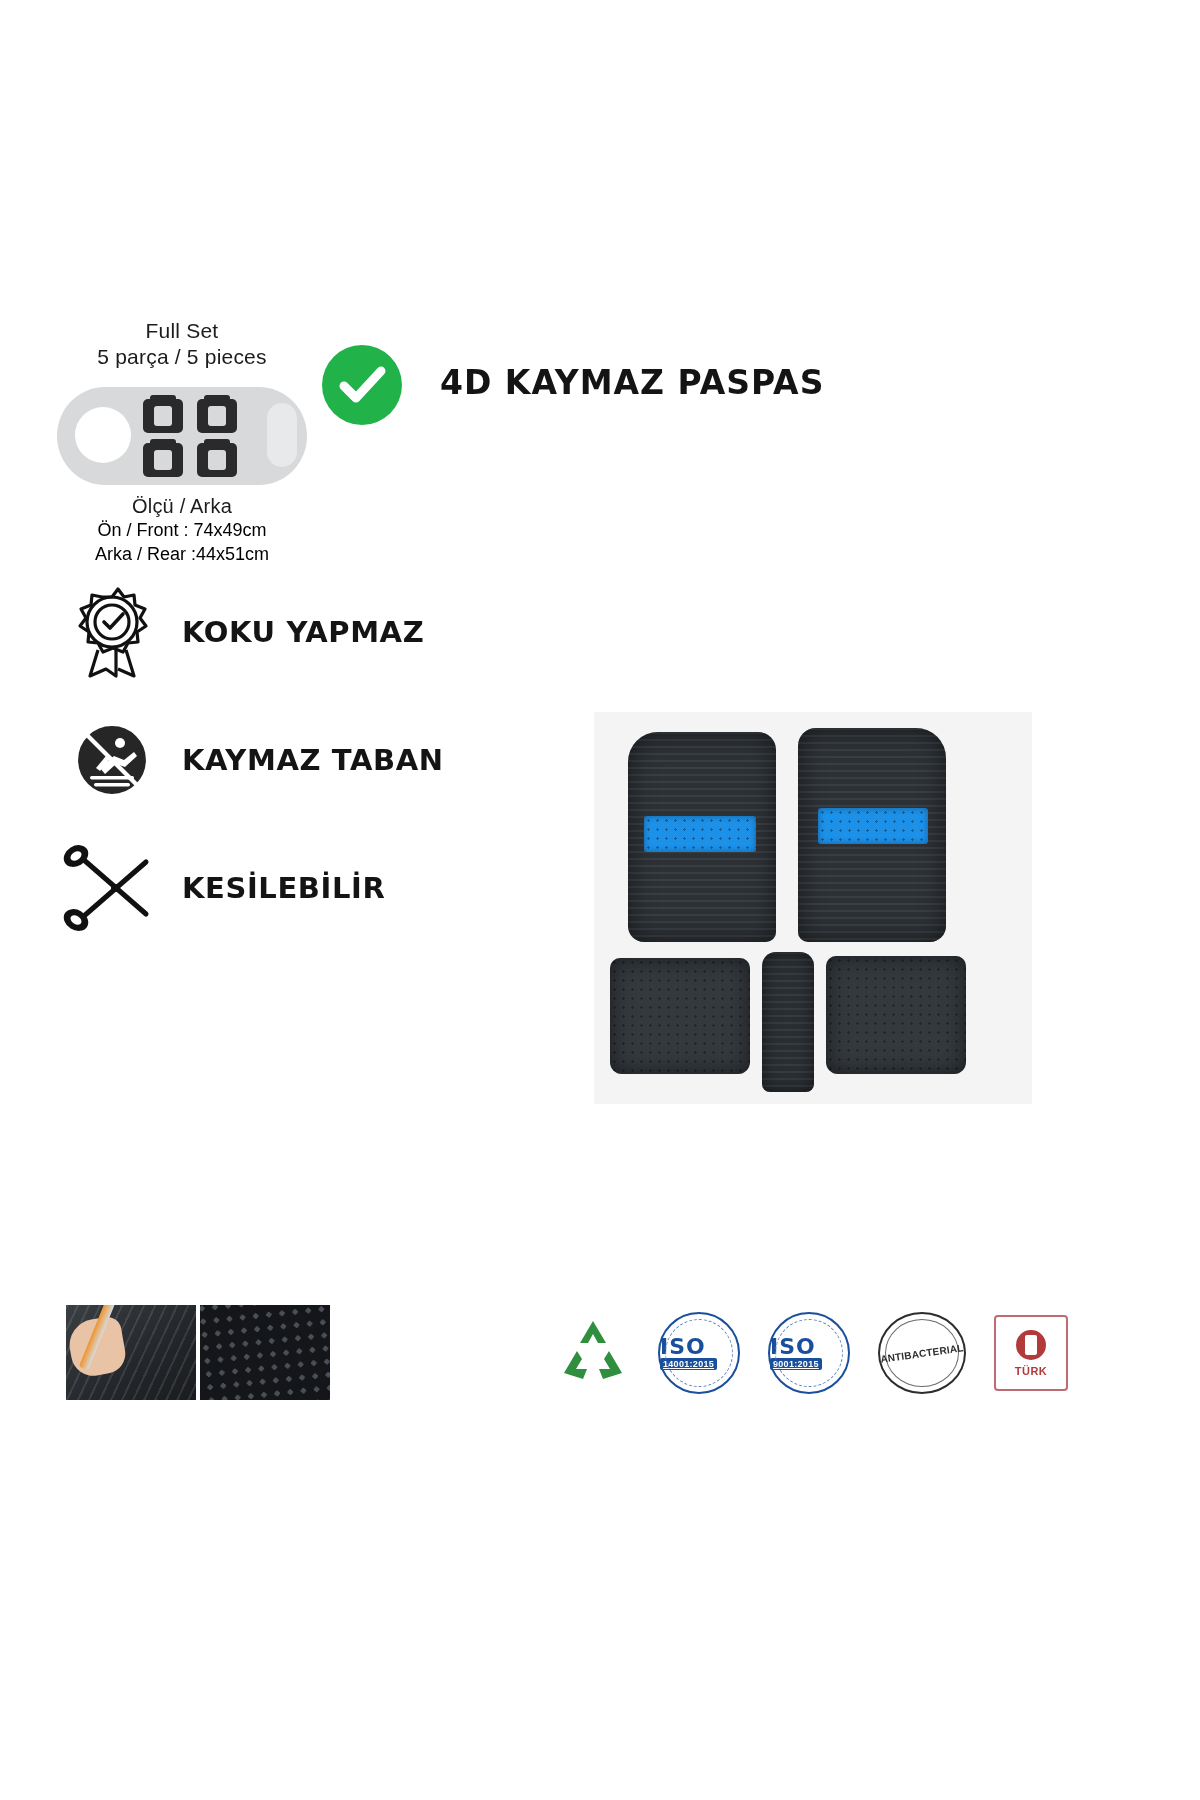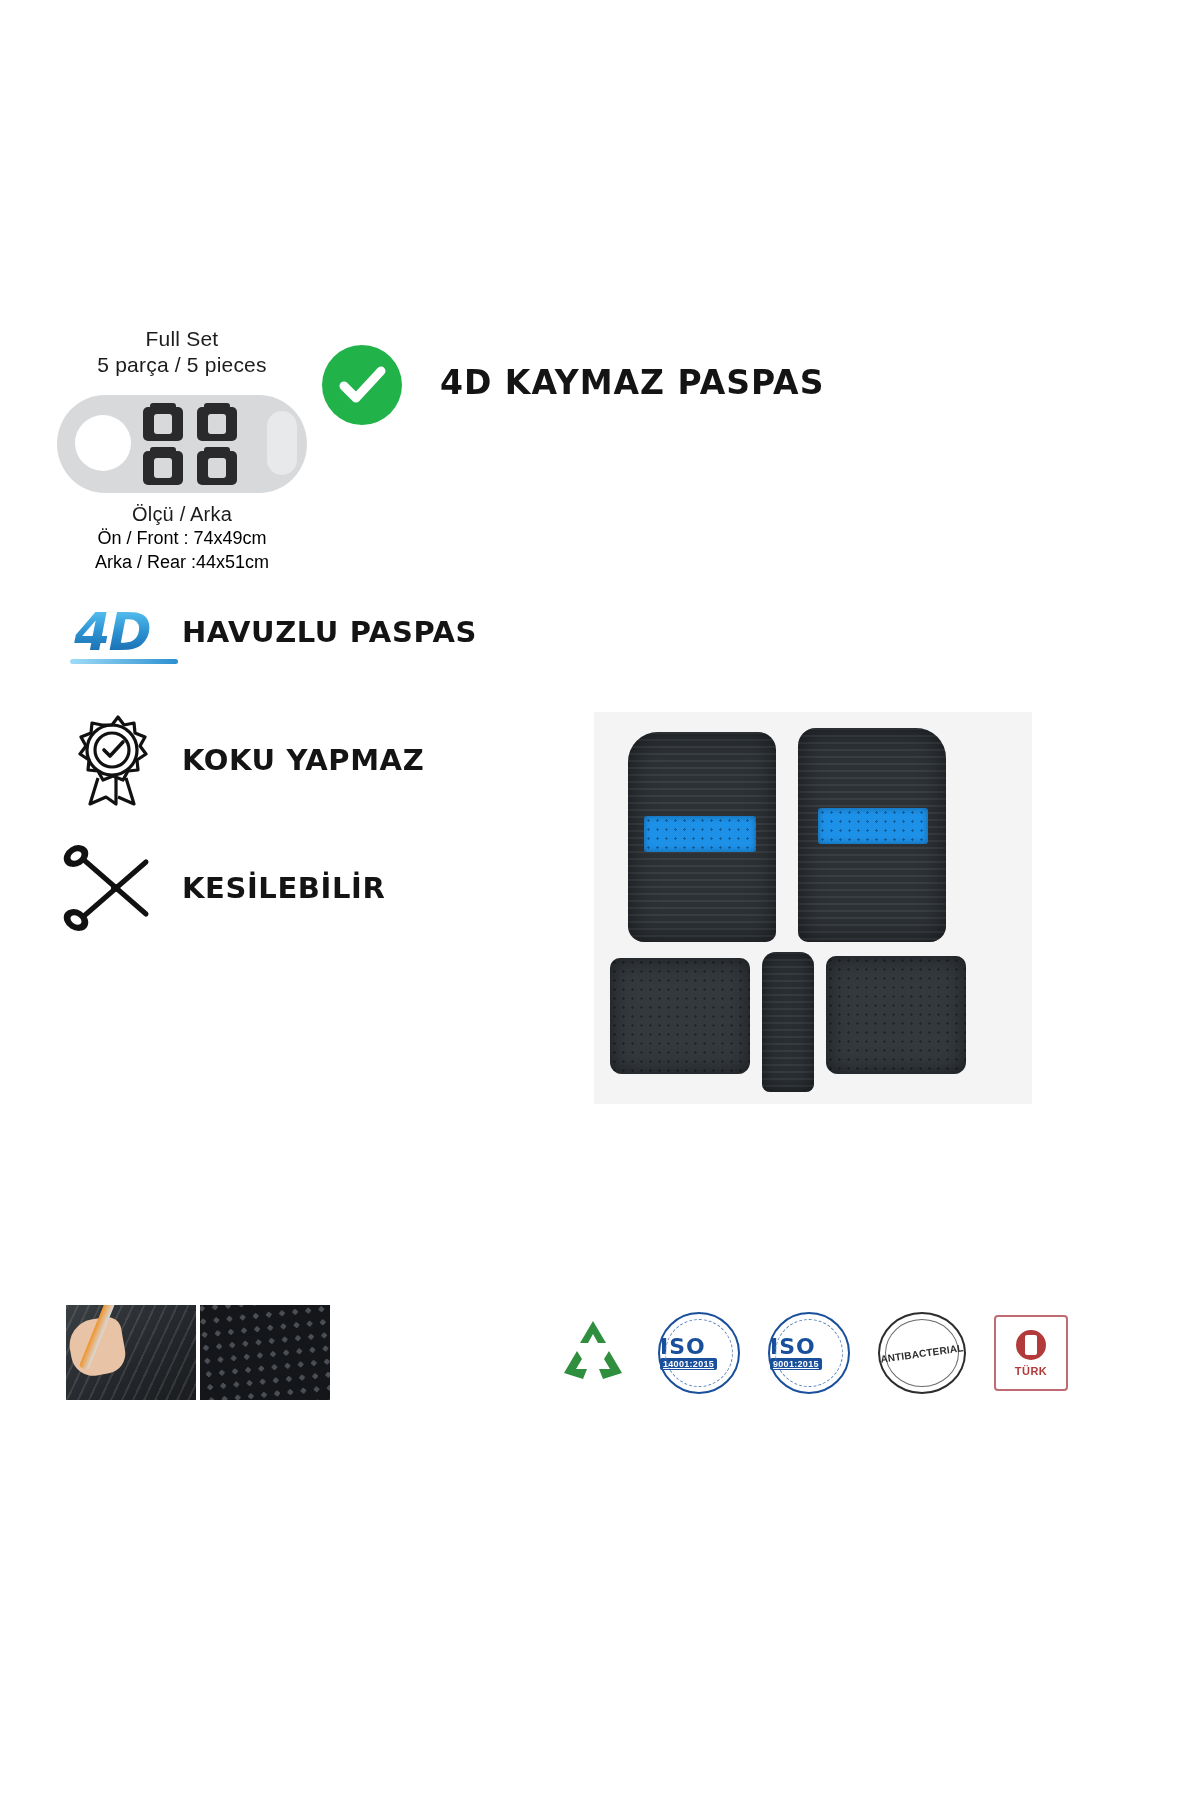--- a/index.html
+++ b/index.html
@@ -23,21 +23,20 @@
     background: #fff;
   }
 
   
   .fullset {
     position: absolute;
     left: 42px;
     top: 318px;
     width: 280px;
     text-align: center;
-    margin-top: 8px;
   }
   .fullset-title {
     font-size: 21px;
     font-weight: 400;
     color: #1c1c1c;
     line-height: 1.26;
     letter-spacing: .2px;
   }
   .car-wrap {
     position: relative;
@@ -410,43 +409,56 @@
 
   <div class="check-circle">
     <svg width="80" height="80" viewBox="0 0 80 80" aria-hidden="true">
       <path d="M22 41 L34 53 L59 26" fill="none" stroke="#ffffff" stroke-width="9" stroke-linecap="round" stroke-linejoin="round"></path>
     </svg>
   </div>
   <div class="headline">4D KAYMAZ PASPAS</div>
 
   <div class="features">
 
-    <div class="feature">
-      <div class="feature-icon">
-        <div class="badge4d">4D</div>
-      </div>
-      <div class="feature-label">HAVUZLU PASPAS</div>
-    </div>
 
     <div class="feature">
       <div class="feature-icon">
         <svg width="104" height="104" viewBox="0 0 104 104" aria-hidden="true">
           <g fill="none" stroke="#111" stroke-width="3.2">
             <circle cx="52" cy="42" r="25"></circle>
             <circle cx="52" cy="42" r="17"></circle>
             <path d="M52 17 l6 -8 6 8 10 -2 1 10 10 4 -5 9 6 8 -9 6 1 10 -10 1 -5 9 -10 -4 -10 4 -5 -9 -10 -1 1 -10 -9 -6 6 -8 -5 -9 10 -4 1 -10 10 2z" stroke-linejoin="round"></path>
             <path d="M44 42 l6 6 13 -14" stroke-width="3.6" stroke-linecap="round" stroke-linejoin="round"></path>
             <path d="M38 70 l-8 26 16 -7 10 7 0 -26" stroke-linejoin="round"></path>
             <path d="M66 70 l8 26 -16 -7" stroke-linejoin="round"></path>
           </g>
         </svg>
       </div>
       <div class="feature-label">KOKU YAPMAZ</div>
     </div>
 
+    <div class="feature">
+      <div class="feature-icon">
+        <svg width="104" height="104" viewBox="0 0 104 104" aria-hidden="true">
+          <circle cx="52" cy="52" r="36" fill="#262626"></circle>
+          <g fill="#ffffff">
+            <circle cx="60" cy="35" r="5"></circle>
+            <path d="M40 60 l14 -12 10 4 10 -8 3 4 -12 11 -9 -3 -11 10z"></path>
+            <rect x="30" y="68" width="44" height="3.4" rx="1.7"></rect>
+            <rect x="34" y="75" width="36" height="3.4" rx="1.7"></rect>
+            <path d="M46 48 l-10 12 4 3 10 -12z"></path>
+          </g>
+          <g fill="none" stroke="#ffffff" stroke-width="4.2">
+            <circle cx="52" cy="52" r="36"></circle>
+            <line x1="26" y1="26" x2="78" y2="78"></line>
+          </g>
+        </svg>
+      </div>
+      <div class="feature-label">KAYMAZ TABAN</div>
+    </div>
 
     <div class="feature">
       <div class="feature-icon">
         <svg width="108" height="96" viewBox="0 0 108 96" aria-hidden="true">
           <g stroke="#111" stroke-width="5" fill="none" stroke-linecap="round">
             <line x1="26" y1="20" x2="88" y2="74"></line>
             <line x1="26" y1="76" x2="88" y2="22"></line>
           </g>
           <g fill="#111">
             <ellipse cx="18" cy="16" rx="13" ry="10" transform="rotate(-32 18 16)"></ellipse>

